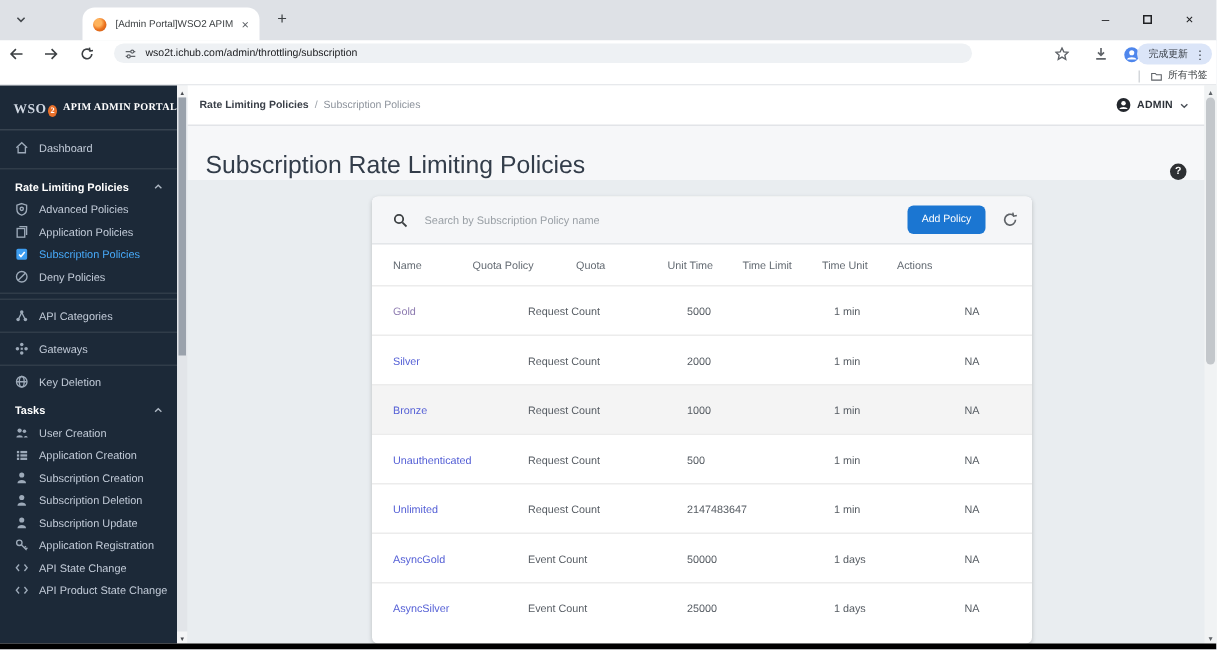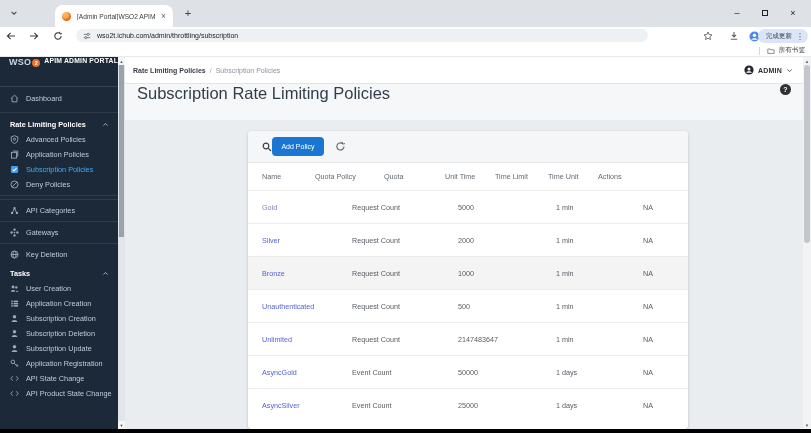--- a/index.html
+++ b/index.html
@@ -29,21 +29,21 @@
   .bookmarksbar { position:absolute; top:45px; left:0; right:0; height:12px; background:#fff; border-bottom:1px solid #e7e9ec; display:flex; align-items:center; justify-content:flex-end; padding-right:6px; }
   .bm-sep { width:1px; height:8px; background:#d4d7db; margin-right:7px; }
   .bm-label { font-size:6.6px; color:#3c4043; margin-left:4px; }
 
   
   .app { position:absolute; top:57px; left:0; right:0; bottom:4px; background:#e9edf0; }
   .bottom-bar { position:absolute; bottom:0; left:0; width:100%; height:4px; background:#000; }
 
   
   .sidebar { position:absolute; left:0; top:0; width:118px; height:100%; background:#1c2938; overflow:hidden; }
-  .logo-row { height:30px; display:flex; padding-left:9px; border-bottom:1px solid rgba(255,255,255,.12); }
+  .logo-row { height:30px; display:flex; align-items:center; padding-left:9px; border-bottom:1px solid rgba(255,255,255,.12);font-family:Liberation Serif, serif; }
   .logo-brand { font-size:9px; font-weight:bold; color:#cdd5e0; letter-spacing:.3px; }
   .logo-sub { display:inline-flex; width:8px; height:8px; border-radius:50%; background:#e8702a; color:#fff; font-size:5.5px; font-weight:bold; align-items:center; justify-content:center; margin-left:1px; transform:translateY(2px); }
   .logo-title { font-size:6.8px; font-weight:bold; color:#fff; margin-left:4px; letter-spacing:.2px; white-space:nowrap; }
   .nav-item { height:15px; display:flex; align-items:center; padding-left:10px; color:#c2cbd8; font-size:7.3px; cursor:pointer; white-space:nowrap; }
   .nav-item .ic { width:9px; height:9px; margin-right:7px; flex:none; display:flex; }
   .nav-item.active { color:#47a9f8; }
   .nav-item.mid { height:22px; border-top:1px solid rgba(255,255,255,.09); }
   .section-head { height:16px; display:flex; align-items:center; justify-content:space-between; padding:0 9px 0 10px; color:#fff; font-weight:bold; font-size:7.3px; white-space:nowrap; }
   .sb-divider { height:1px; background:rgba(255,255,255,.09); margin:3px 0; }
   .grp-top { padding:4px 0 3px 0; }
@@ -54,21 +54,21 @@
   .side-scroll .thumb { position:absolute; left:1px; right:1px; top:8px; height:172px; background:#9aa2ac; }
 
   
   .main { position:absolute; left:125px; right:8px; top:0; bottom:0; }
   .topbar { height:27px; background:#fff; border-bottom:1px solid #e2e4e8; display:flex; align-items:center; padding:0 10px 0 8px; }
   .crumb-parent { font-size:7px; font-weight:bold; color:#3b4049; }
   .crumb-sep { font-size:7px; color:#9aa0a8; margin:0 4px; }
   .crumb-current { font-size:7px; color:#8d939c; }
   .admin-cluster { margin-left:auto; display:flex; align-items:center; gap:4px; cursor:pointer; }
   .admin-label { font-size:7px; font-weight:bold; color:#2c3138; letter-spacing:.2px; }
-  .titlebar { height:36px; background:#f6f7f9; display:flex; align-items:flex-start; padding:0 12px; }
+  .titlebar { height:36px; background:#f6f7f9; display:flex; align-items:flex-end; padding:0 12px; }
   .page-title { font-size:16.5px; font-weight:500; color:#333d4a; }
   .help-btn { margin-left:auto; width:11px; height:11px; border-radius:50%; background:#2e3033; color:#fff; font-size:7px; font-weight:bold; display:flex; align-items:center; justify-content:center; cursor:pointer; }
   .content { position:absolute; top:63px; left:0; right:0; bottom:0; background:#e9edf0; }
 
   
   .card { position:absolute; left:123px; top:11px; width:440px; height:298px; background:#fff; border-radius:4px; box-shadow:0 1px 3px rgba(60,64,67,.28); overflow:hidden; }
   .search-row { height:32px; background:#f5f6f8; border-bottom:1px solid #e3e6e9; display:flex; align-items:center; padding:0 8px 0 14px; }
   .search-input { flex:1; border:none; background:transparent; outline:none; font-size:7.3px; color:#333; margin-left:11px; font-family:"Liberation Sans", sans-serif; }
   .search-input::placeholder { color:#9aa0a6; }
   .add-btn { width:52px; height:19px; background:#1b76d2; border:none; border-radius:4px; color:#fff; font-size:7px; display:flex; align-items:center; justify-content:center; margin-right:9px; cursor:pointer; font-family:"Liberation Sans", sans-serif; }
@@ -403,20 +403,21 @@
 
     <div class="content">
       <div class="card">
         <div class="search-row">
           <span>
               <svg width="10" height="10" viewBox="0 0 10 10">
                 <circle cx="4" cy="4" r="2.8" fill="none" stroke="#3c4043" stroke-width="1.2"></circle>
                 <path d="M6.2 6.2 L9 9" stroke="#3c4043" stroke-width="1.2"></path>
               </svg>
             </span>
+          <input class="search-input" placeholder="Search by Subscription Policy name" style="">
           <button class="add-btn">Add Policy</button>
           <span class="refresh-btn">
               <svg width="11" height="11" viewBox="0 0 11 11">
                 <path d="M9 5.5 A3.6 3.6 0 1 1 7.6 2.6" fill="none" stroke="#5f6368" stroke-width="1.1"></path>
                 <path d="M7.2 0.8 L7.7 3.1 L9.9 2.6" fill="none" stroke="#5f6368" stroke-width="1"></path>
               </svg>
             </span>
         </div>
         <div class="tgrid thead" id="table-head">
             <span>Name</span>

